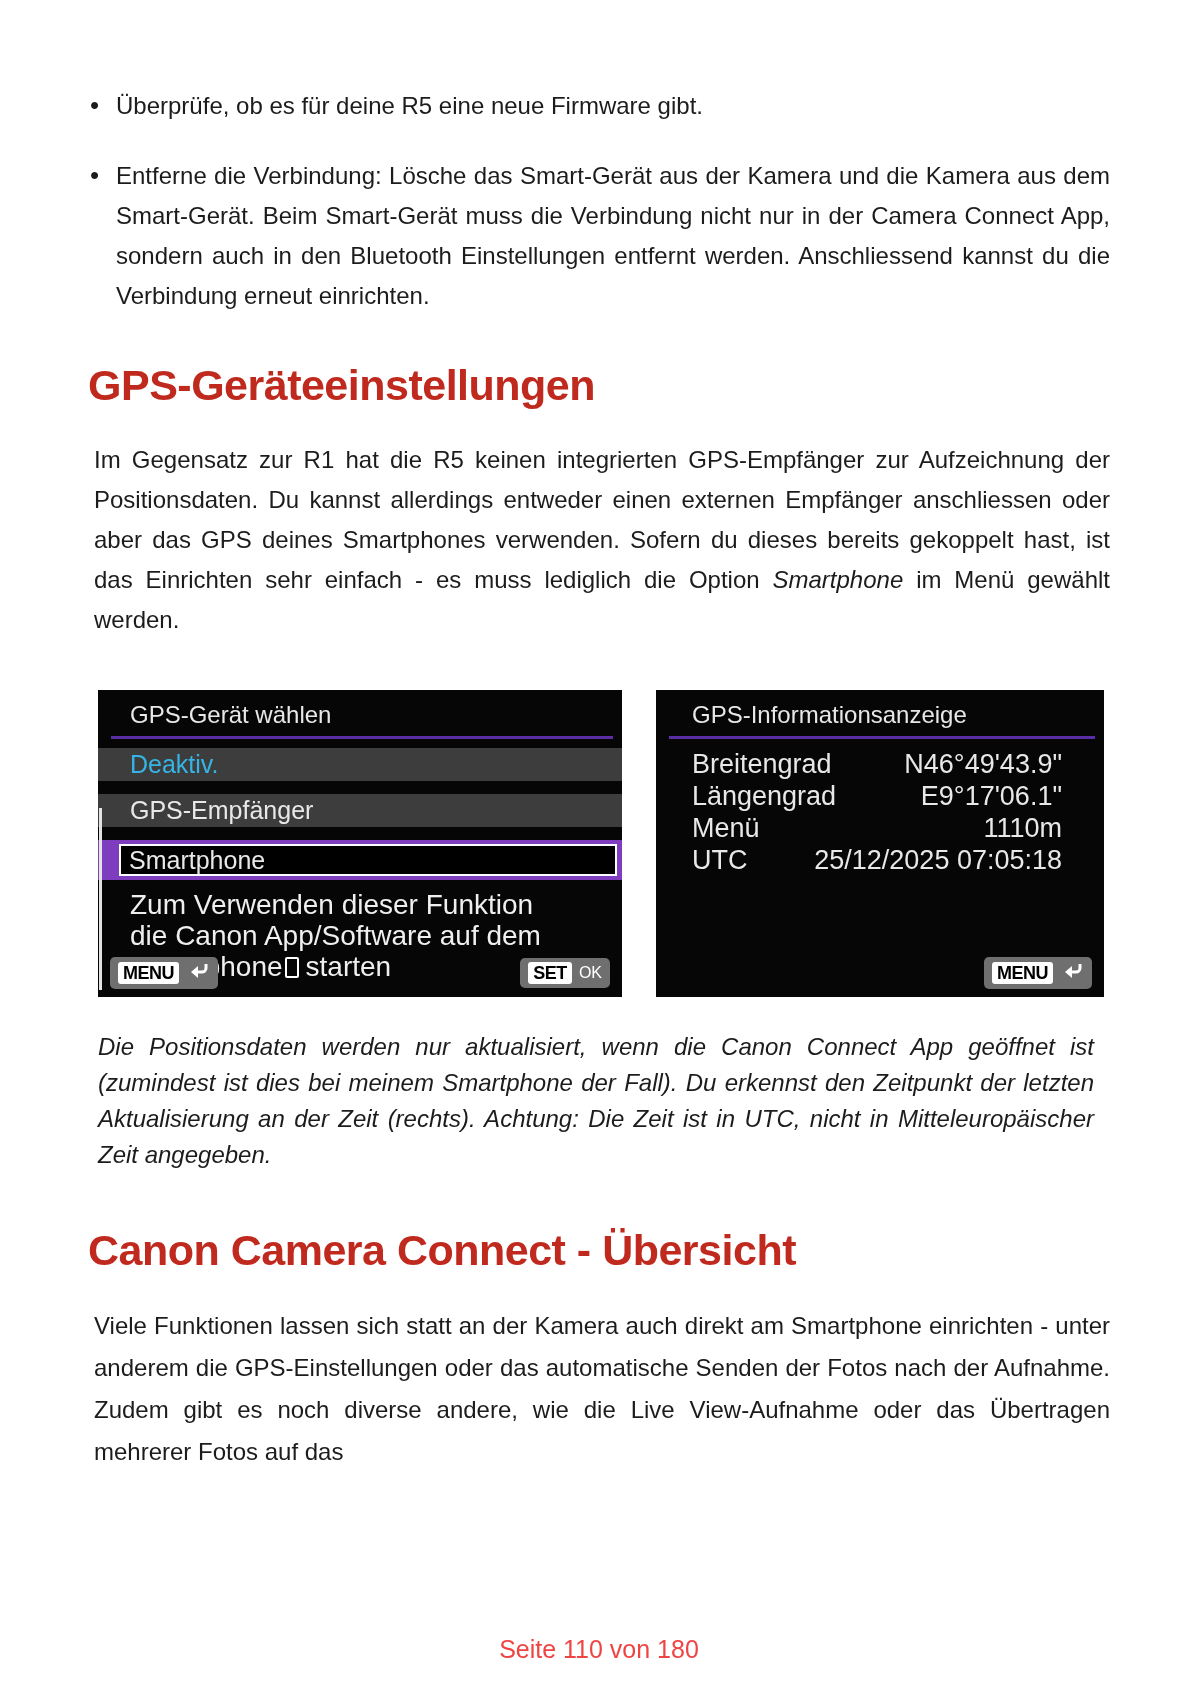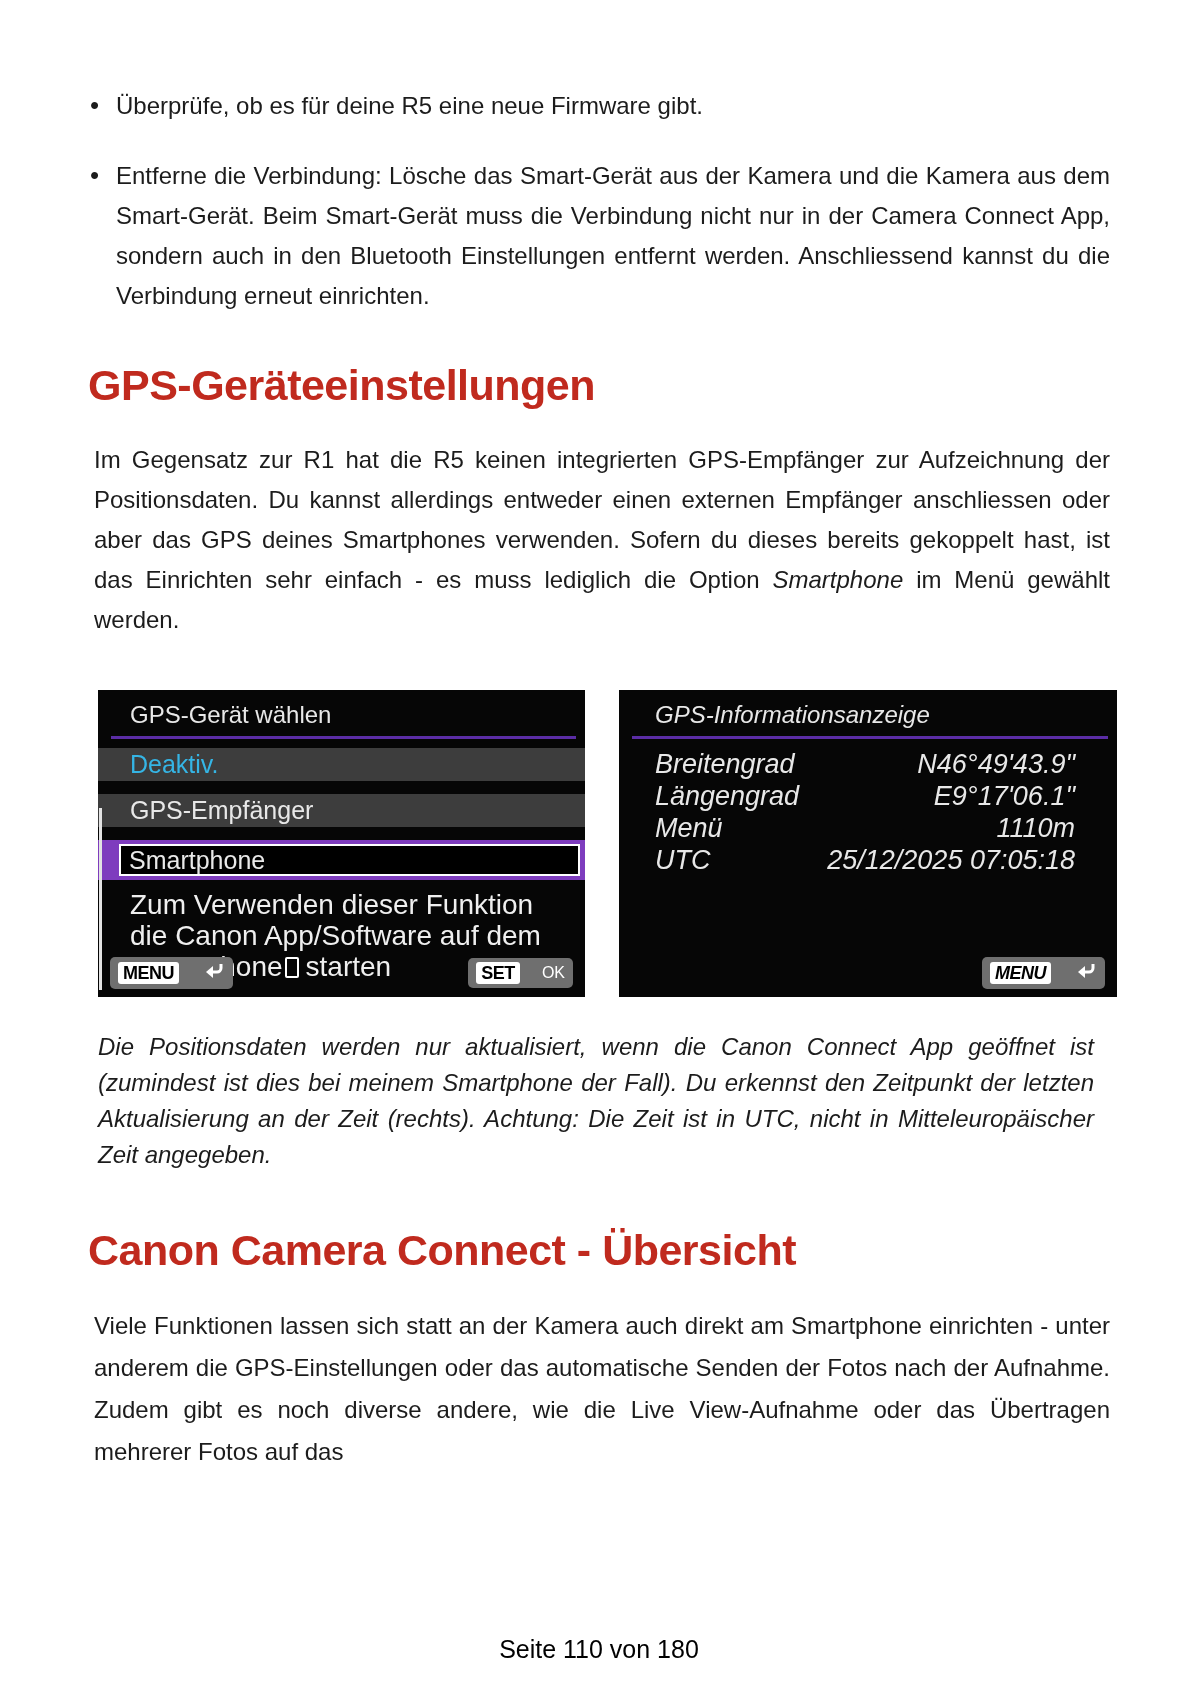--- a/index.html
+++ b/index.html
@@ -53,22 +53,22 @@
     display:flex;
     margin:50px 0 0 10px;
   }
   .cam{
     position:relative;
     background:var(--screen_black);
     color:#e8e8e8;
     height:307px;
     flex:none;
   }
-  .cam.left{width:487px;margin-right:34px;}
-  .cam.right{width:498px;font-style:italic;}
+  .cam.left{width:524px;margin-right:34px;}
+  .cam.right{width:448px;}
 
   .cam-title{font-size:24px;padding:11px 12px 4px 32px;}
   .cam.right .cam-title{padding-left:36px;}
   .cam-underline{height:3px;background:var(--underline_purple);margin:3px 9px 9px 13px;}
 
   .opt-row{
     background:var(--row_gray);
     height:33px;line-height:33px;
     padding-left:32px;
     margin-bottom:13px;
@@ -103,21 +103,21 @@
   .scroll-line{
     position:absolute;left:1px;top:118px;
     width:3px;height:182px;background:#e3e3e3;
   }
 
   .cam-btnbar{
     position:absolute;left:12px;right:12px;bottom:8px;
     display:flex;justify-content:space-between;align-items:center;
   }
   .cam-btn{
-    display:inline-flex;align-items:center;gap:22px;
+    display:inline-flex;align-items:center;gap:7px;
     background:var(--button_gray);
     border-radius:5px;
     padding:4px 8px;
   }
   .pill{
     background:#fff;color:#000;
     font-weight:700;font-size:18px;line-height:22px;
     padding:0 5px;border-radius:3px;letter-spacing:-0.5px;
   }
   .ok-text{color:#fff;font-size:16px;line-height:22px;}
@@ -134,21 +134,21 @@
   .note{
     font-style:italic;
     font-size:24px;line-height:36px;
     margin:32px 0 0 0;
     padding:0 16px 0 10px;
   }
 
   .footer{
     position:absolute;left:0;right:0;bottom:36px;
     text-align:center;
-    font-size:25px;color:#000000;
+    font-size:25px;color:#ef4444;
   }
 </style>
 </head>
 <body>
 
 <div class="page">
   <div class="content">
 
     <ul class="bullets justify">
       <li>

